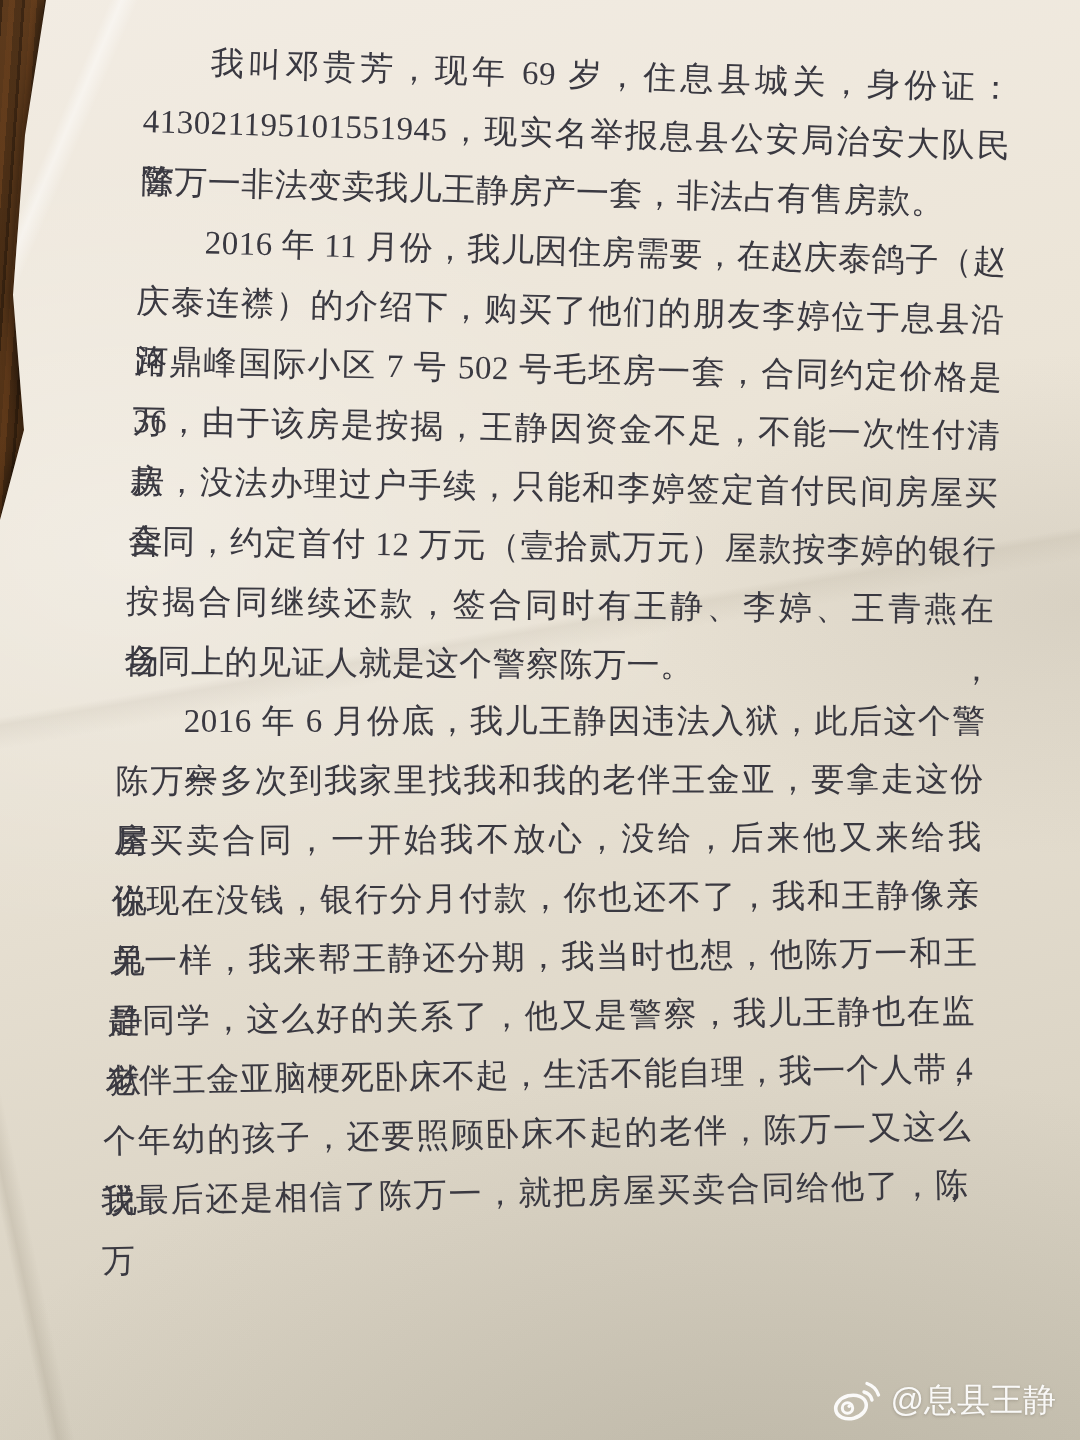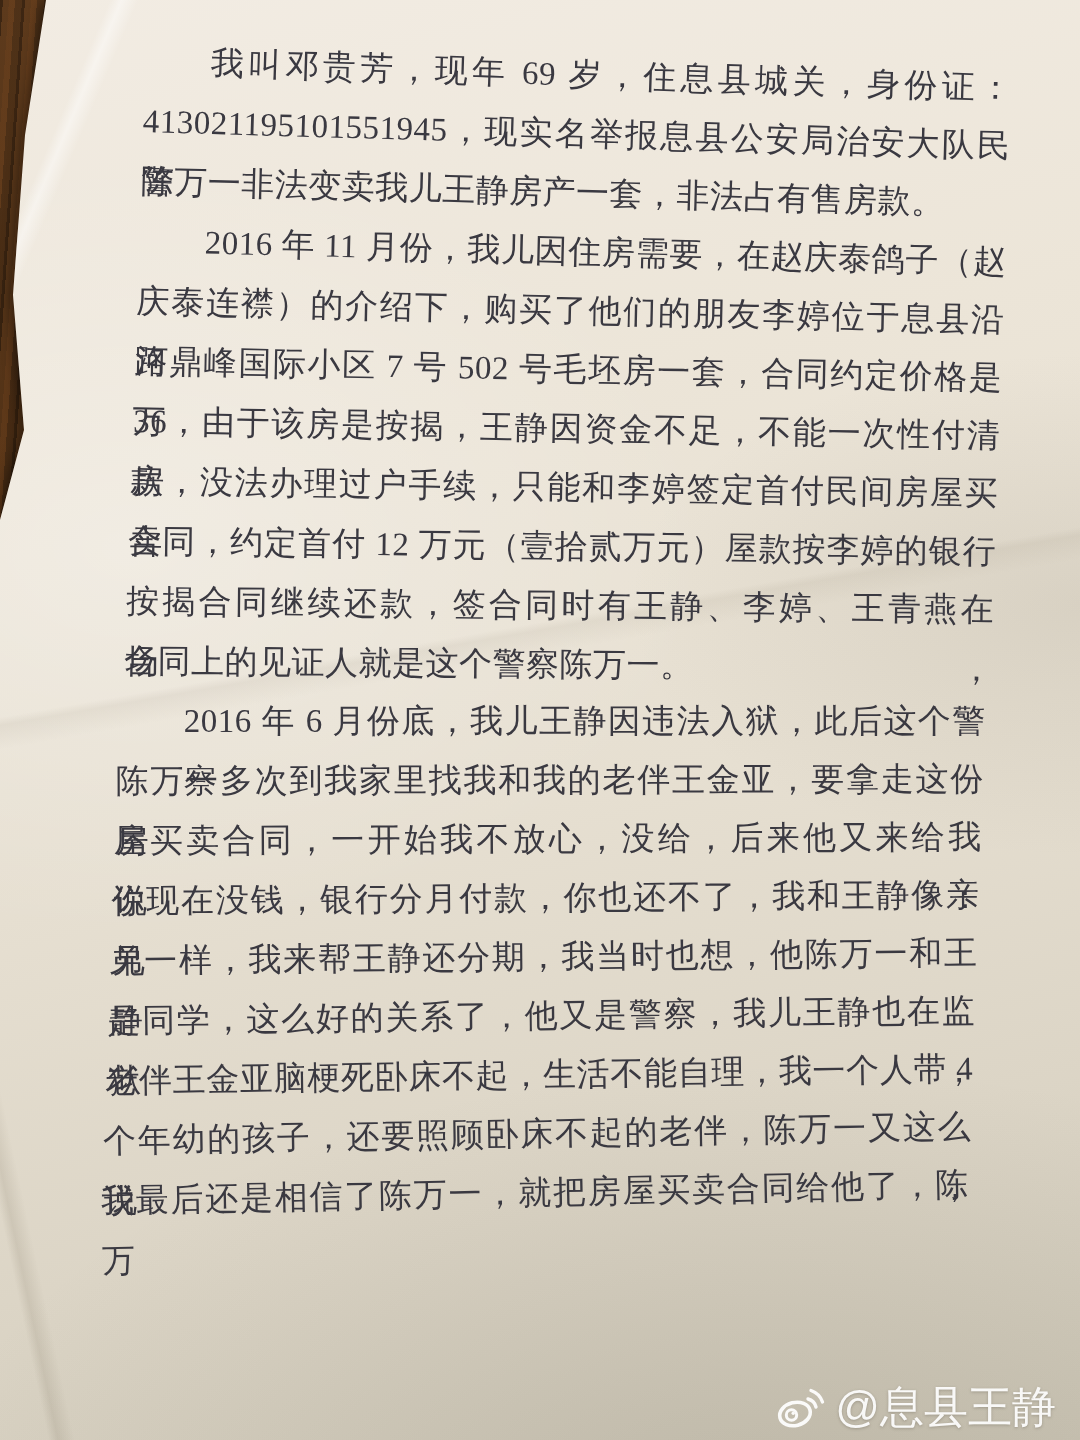--- a/index.html
+++ b/index.html
@@ -51,21 +51,21 @@
     transform-origin: 0 50%;
     letter-spacing: 0.5px;
   }
   .line.j { text-align: justify; text-align-last: justify; }
   .line.indent { padding-left: 66px; }
   .watermark {
     position: absolute;
     top: 1378px; right: 24px;
     display: flex; align-items: center; gap: 9px;
     color: rgba(255,255,255,0.92);
-    font-size: 44px;
+    font-size: 33px;
     font-family: "Liberation Sans", "DejaVu Sans", sans-serif;
     text-shadow: 0 1px 3px rgba(110,105,90,0.45);
   }
   .watermark svg { display: block; }
 </style>
 </head>
 <body>
 
 <div class="paper-wrap">
   <div class="paper"></div>

